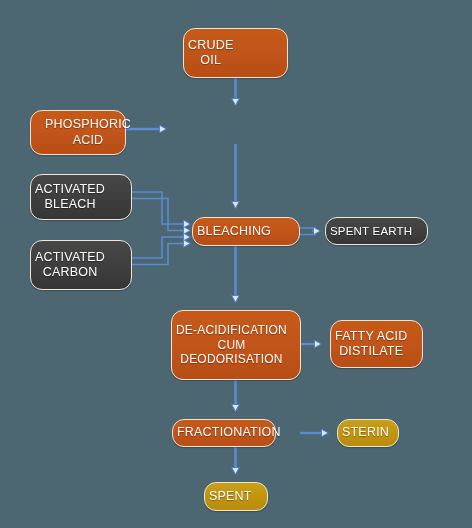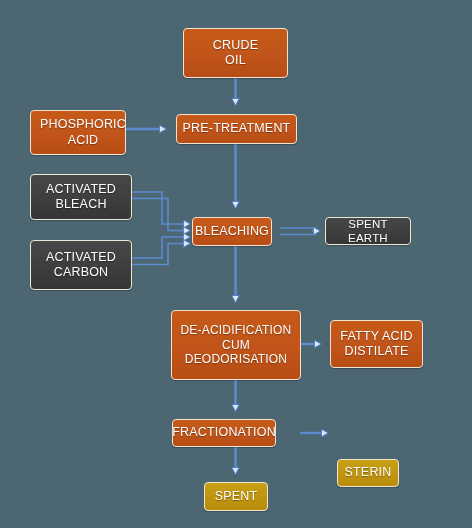--- a/index.html
+++ b/index.html
@@ -16,23 +16,22 @@
   #canvas {
     position: relative;
     width: 472px;
     height: 528px;
   }
   .node {
     position: absolute;
     box-sizing: border-box;
     display: flex;
     align-items: center;
-    justify-content: center;
     text-align: center;
-    border-radius: 4px;
+    border-radius: 12px;
     color: #ffffff;
     letter-spacing: 0.2px;
     line-height: 1.22;
     z-index: 5;
   }
   .node .lbl {
     display: block;
     white-space: pre-line;
     padding: 0 4px;
   }
@@ -141,58 +140,55 @@
   <div class="node node-orange" style="left:183px; top:28px; width:105px; height:50px;">
     <span class="lbl">CRUDE
 OIL</span>
   </div>
 
   <div class="node node-orange" style="left:30px; top:110px; width:96px; height:45px;padding-left:10px;">
     <span class="lbl">PHOSPHORIC
 ACID</span>
   </div>
 
-  <div class="node node-orange" style="left:176px; top:114px; width:121px; height:30px;">
-    <span class="lbl">PRE-TREATMENT</span>
-  </div>
 
   <div class="node node-gray" style="left:30px; top:174px; width:102px; height:46px;">
     <span class="lbl">ACTIVATED
 BLEACH</span>
   </div>
 
   <div class="node node-gray" style="left:30px; top:240px; width:102px; height:50px;">
     <span class="lbl">ACTIVATED
 CARBON</span>
   </div>
 
-  <div class="node node-orange" style="left:192px; top:217px; width:80px; height:29px;">
+  <div class="node node-orange" style="left:192px; top:217px; width:108px; height:29px;">
     <span class="lbl">BLEACHING</span>
   </div>
 
-  <div class="node node-gray" style="left:325px; top:217px; width:86px; height:28px; font-size:11.5px;">
+  <div class="node node-gray" style="left:325px; top:217px; width:103px; height:28px; font-size:11.5px;">
     <span class="lbl">SPENT EARTH</span>
   </div>
 
   <div class="node node-orange" style="left:330px; top:320px; width:93px; height:48px;">
     <span class="lbl">FATTY ACID
 DISTILATE</span>
   </div>
 
   <div class="node node-orange" style="left:171px; top:310px; width:130px; height:70px; font-size:12px;">
     <span class="lbl">DE-ACIDIFICATION
 CUM
 DEODORISATION</span>
   </div>
 
   <div class="node node-orange" style="left:172px; top:419px; width:104px; height:28px;">
     <span class="lbl">FRACTIONATION</span>
   </div>
 
-  <div class="node node-gold" style="left:337px; top:419px; width:62px; height:28px;margin-top:40px;">
+  <div class="node node-gold" style="left:337px; top:419px; width:62px; height:28px;">
     <span class="lbl">STERIN</span>
   </div>
 
   <div class="node node-gold" style="left:204px; top:482px; width:64px; height:29px;">
     <span class="lbl">SPENT</span>
   </div>
 
 </div>
 
 </body></html>

